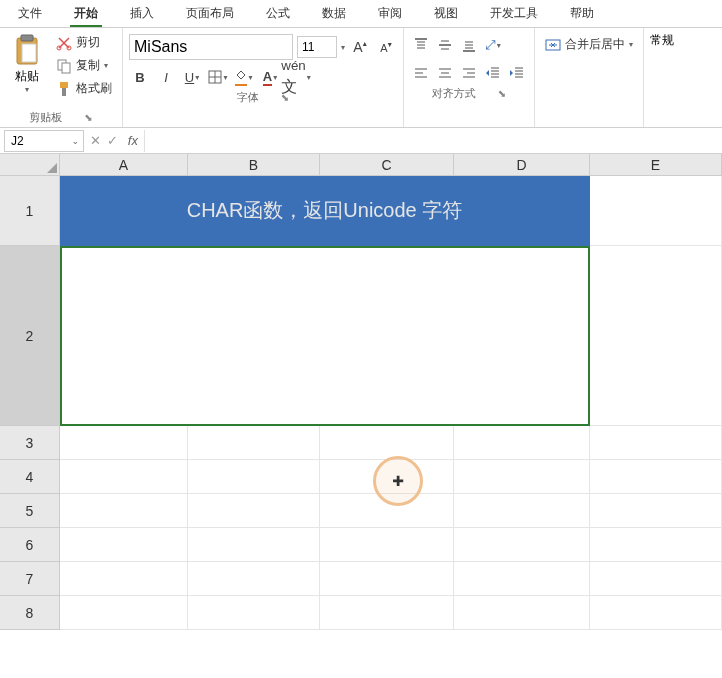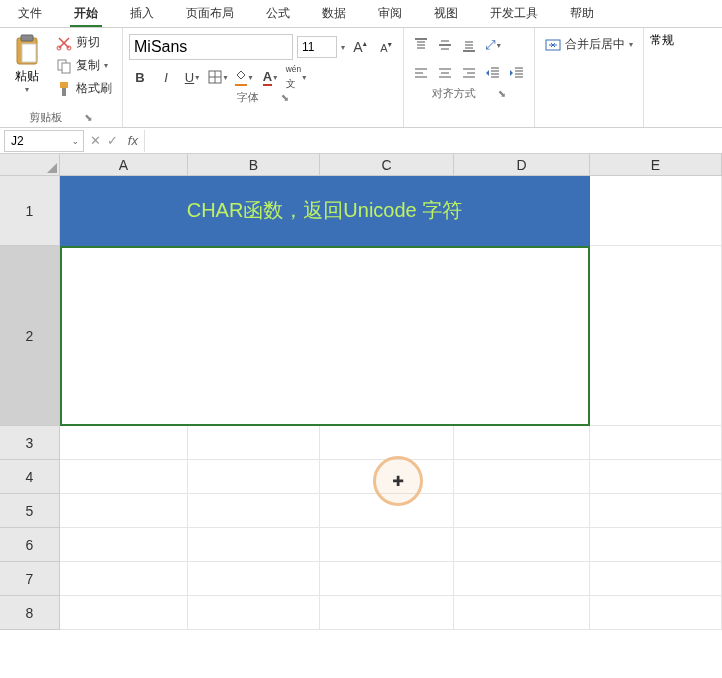--- a/index.html
+++ b/index.html
@@ -68,21 +68,21 @@
 .row-h { width: 60px; background: #e8e8e8; border-right: 1px solid #ccc; border-bottom: 1px solid #ccc; text-align: center; font-size: 14px; color: #333; display: flex; align-items: center; justify-content: center; }
 .row-h.sel { background: #d0d0d0; }
 .cell { border-right: 1px solid #e5e5e5; border-bottom: 1px solid #e5e5e5; background: #fff; }
 .cell.colA { width: 128px; } .cell.colB { width: 132px; } .cell.colC { width: 134px; } .cell.colD { width: 136px; } .cell.colE { width: 132px; }
 
 .row1 { height: 70px; }
 .row2 { height: 180px; }
 .row3, .row4, .row5, .row6, .row7, .row8 { height: 34px; }
 
 
-.merged-title { width: 530px; background: #3b6fb6; color: #bef264; display: flex; align-items: center; justify-content: center; font-size: 20px; border-right: 1px solid #3b6fb6; border-bottom: 1px solid #3b6fb6; }
+.merged-title { width: 530px; background: #3b6fb6; color: #e5e5e5; display: flex; align-items: center; justify-content: center; font-size: 20px; border-right: 1px solid #3b6fb6; border-bottom: 1px solid #3b6fb6; }
 
 
 .merged-body { width: 530px; background: #fff; border: 2px solid #2e7d32; border-right: 2px solid #2e7d32; border-bottom: 2px solid #2e7d32; position: relative; }
 
 
 .cursor-ring { position: absolute; width: 50px; height: 50px; border: 3px solid #f0c090; border-radius: 50%; background: rgba(240,192,144,0.15); left: 373px; top: 302px; pointer-events: none; display: flex; align-items: center; justify-content: center; }
 .cursor-plus { font-size: 14px; color: #333; }
 </style>
 </head>
 <body>
@@ -183,21 +183,21 @@
                 <path d="M2 6 L6 2 L10 6 L6 10 Z" fill="none" stroke="#555"></path>
               </svg>
           </span>
             <span class="dd">▾</span>
         </div>
         <div class="btn-sq">
             <span class="underline-red" style="font-weight:bold">A</span>
             <span class="dd">▾</span>
           </div>
         <div class="btn-sq">
-            <span style="font-size:10px;line-height:1"><sup>wén</sup><br><span>文</span></span>
+            <span style="font-size:16px;line-height:1"><sup>wén</sup><br><span>文</span></span>
             <span class="dd">▾</span>
           </div>
       </div>
     </div>
     <div class="ribbon-group-label">
       <span>字体</span>
       <span class="dialog-launcher">⬊</span>
     </div>
   </div>
 

